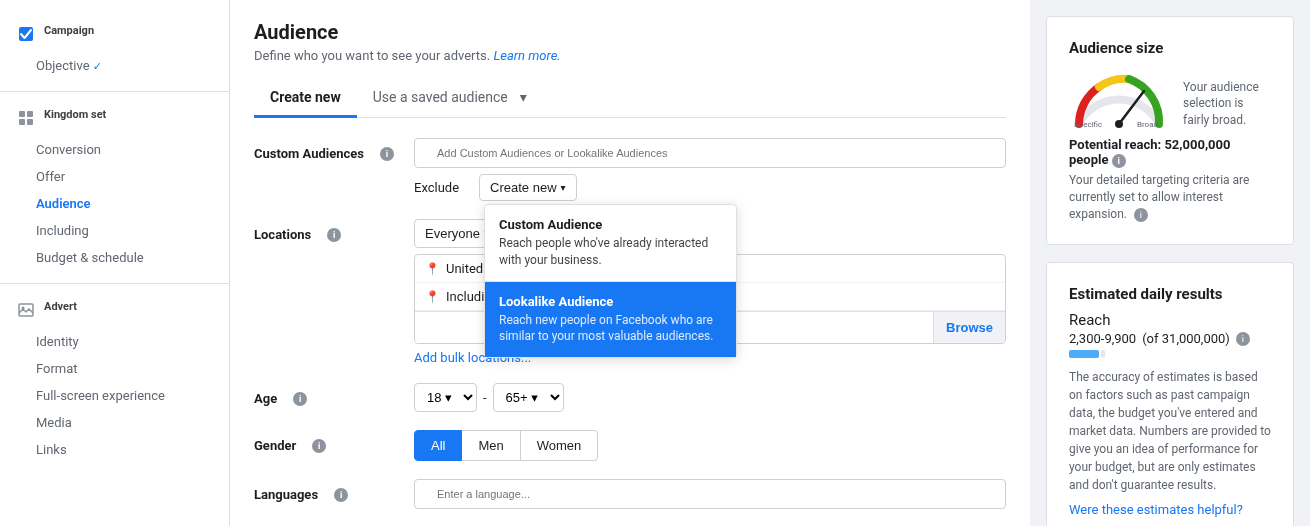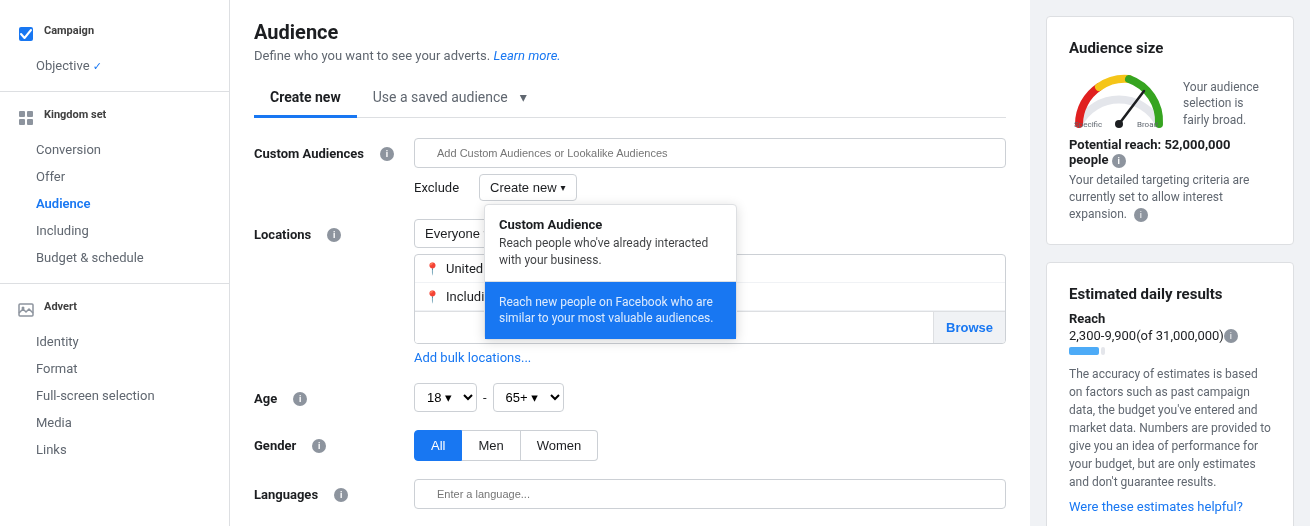--- a/index.html
+++ b/index.html
@@ -77,22 +77,22 @@
     
     .right-panel { width: 280px; flex-shrink: 0; padding: 16px; background: #f0f2f5; overflow-y: auto; }
     .panel-card { background: #fff; border-radius: 4px; padding: 22px; margin-bottom: 17px; border: 1px solid #dddfe2; }
     .panel-title { font-size: 15px; font-weight: 700; margin-bottom: 12px; color: #1c1e21; }
     .gauge-container { display: flex; align-items: flex-end; gap: 14px; margin-bottom: 8px; }
     .gauge { width: 100px; height: 60px; position: relative; }
     .gauge-desc { font-size: 12px; color: #606770; line-height: 1.4; }
     .potential-reach { font-size: 13px; font-weight: 700; margin-bottom: 4px; color: #1c1e21; }
     .potential-desc { font-size: 12px; color: #606770; line-height: 1.4; }
     .estimated-title { font-size: 15px; font-weight: 700; margin-bottom: 8px; }
-    .reach-label { font-size: 13px; font-weight: 700; margin-bottom: 2px; }
-    .reach-value { font-size: 13px; color: #1c1e21; margin-bottom: 4px; display: flex; align-items: center; gap: 0; }
+    .reach-label { font-size: 15px; font-weight: 400; margin-bottom: 2px; }
+    .reach-value { font-size: 13px; color: #1c1e21; margin-bottom: 4px; display: flex; align-items: center; gap: 6px; }
     .reach-bar { display: flex; gap: 2px; margin-bottom: 10px; }
     .reach-bar-seg { height: 8px; border-radius: 2px; }
     .accuracy-text { font-size: 12px; color: #606770; line-height: 1.5; margin-bottom: 8px; }
     .helpful-link { font-size: 13px; color: #1877f2; cursor: pointer; text-decoration: none; }
   </style>
 </head>
 <body>
 
 <div class="sidebar">
   <div class="sidebar-section">
@@ -140,21 +140,21 @@
         <svg width="16" height="16" viewBox="0 0 16 16">
             <rect x="1" y="2" width="14" height="12" rx="1" stroke="#8d949e" stroke-width="1.5" fill="none"></rect>
             <circle cx="5" cy="6" r="1.5" fill="#8d949e"></circle>
             <polyline points="1,11 5,7 8,10 11,7 15,11" stroke="#8d949e" stroke-width="1.5" fill="none"></polyline>
           </svg>
       </span>
       <span>Advert</span>
     </div>
     <div class="sidebar-item"><span>Identity</span></div>
     <div class="sidebar-item"><span>Format</span></div>
-    <div class="sidebar-item"><span>Full-screen selection</span></div>
+    <div class="sidebar-item"><span>Full-screen experience</span></div>
     <div class="sidebar-item"><span>Media</span></div>
     <div class="sidebar-item"><span>Links</span></div>
   </div>
 </div>
 
 <div class="main">
   <h1 class="page-title">Audience</h1>
   <p class="page-subtitle">
     <span>Define who you want to see your adverts.</span>
     <a class="learn-more">Learn more.</a>
@@ -185,20 +185,21 @@
           <span class="chevron">▾</span>
         </button>
 
         <div class="dropdown-menu">
           <div class="dropdown-item">
             <div class="item-title">Custom Audience</div>
             <div class="item-desc">Reach people who've already interacted with your business.</div>
           </div>
           <div class="dropdown-divider"></div>
           <div class="dropdown-item highlighted">
+            <div class="item-title">Lookalike Audience</div>
             <div class="item-desc">Reach new people on Facebook who are similar to your most valuable audiences.</div>
           </div>
         </div>
       </div>
     </div>
   </div>
 
   <div class="form-row">
     <div class="form-label">
       <span>Locations</span>

